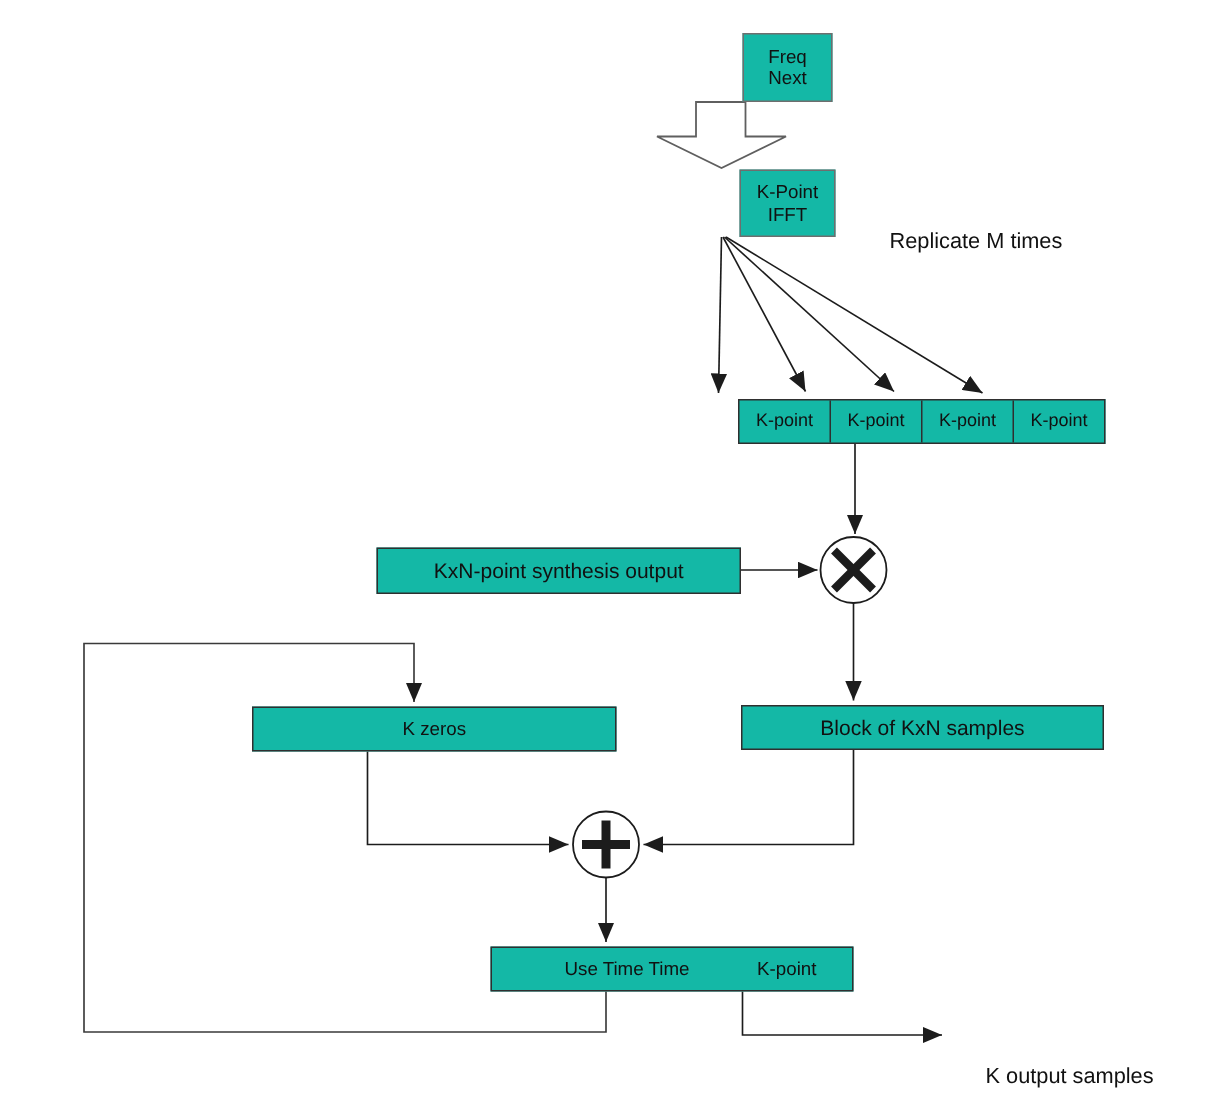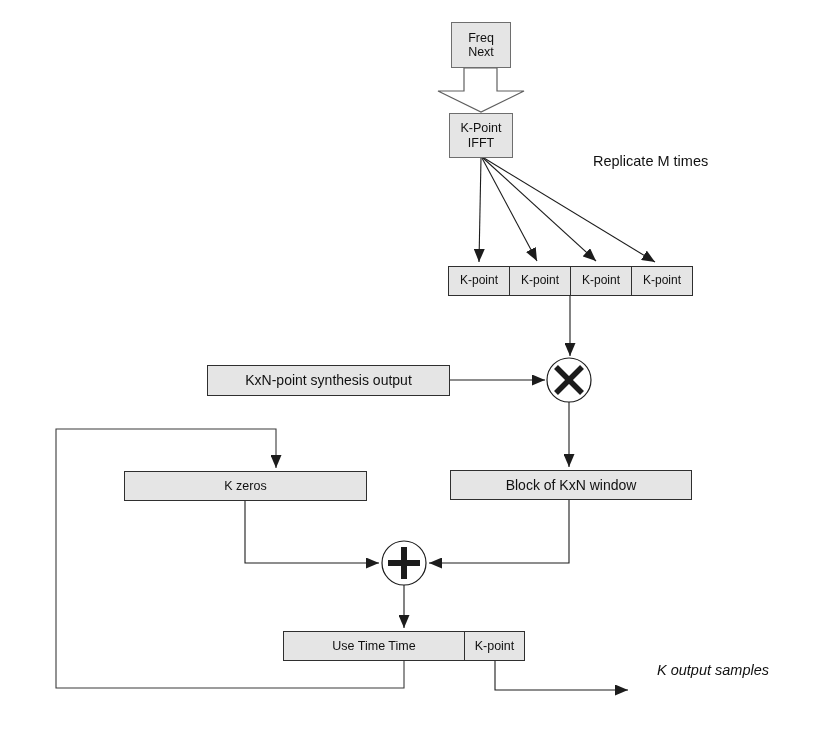--- a/index.html
+++ b/index.html
@@ -18,37 +18,38 @@
   }
   #connectors {
     position: absolute;
     left: 0; top: 0;
     width: 819px; height: 733px;
   }
   .box {
     position: absolute;
     box-sizing: border-box;
     border: 1.5px solid #2f2f2f;
-    background: #e5e5e5;
+    background: #14b8a6;
     display: flex;
     align-items: center;
     justify-content: center;
     text-align: center;
     font-size: 14px;
     line-height: 1.15;
+    margin-left: 44px;
   }
   .box.light {
     border: 1px solid #6e6e6e;
   }
   .two-line {
     flex-direction: column;
     font-size: 12.5px;
   }
   .split {
-    padding: 0;
+    padding: 14px;
     align-items: stretch;
   }
   .split .cell {
     display: flex;
     align-items: center;
     justify-content: center;
     font-size: 12.5px;
   }
   .split .cell + .cell {
     border-left: 1.5px solid #2f2f2f;
@@ -146,22 +147,22 @@
     <div class="cell">K-point</div>
     <div class="cell">K-point</div>
   </div>
 
   <div class="box" style="left:207px; top:365px; width:243px; height:31px;">KxN-point synthesis output</div>
 
   <div class="box split" style="left:124px; top:471px; width:243px; height:30px;">
     <div class="cell" style="width:60px;">K zeros</div>
   </div>
 
-  <div class="box" style="left:450px; top:470px; width:242px; height:30px;">Block of KxN window</div>
+  <div class="box" style="left:450px; top:470px; width:242px; height:30px;">Block of KxN samples</div>
 
   <div class="box split" style="left:283px; top:631px; width:242px; height:30px;">
     <div class="cell" style="flex:1;">Use Time Time</div>
     <div class="cell" style="width:59px;">K-point</div>
   </div>
 
-  <div class="out-label" style="left:657px; top:662px;font-style:italic;">K output samples</div>
+  <div class="out-label" style="left:657px; top:710px;">K output samples</div>
 
 </div>
 
 </body></html>

